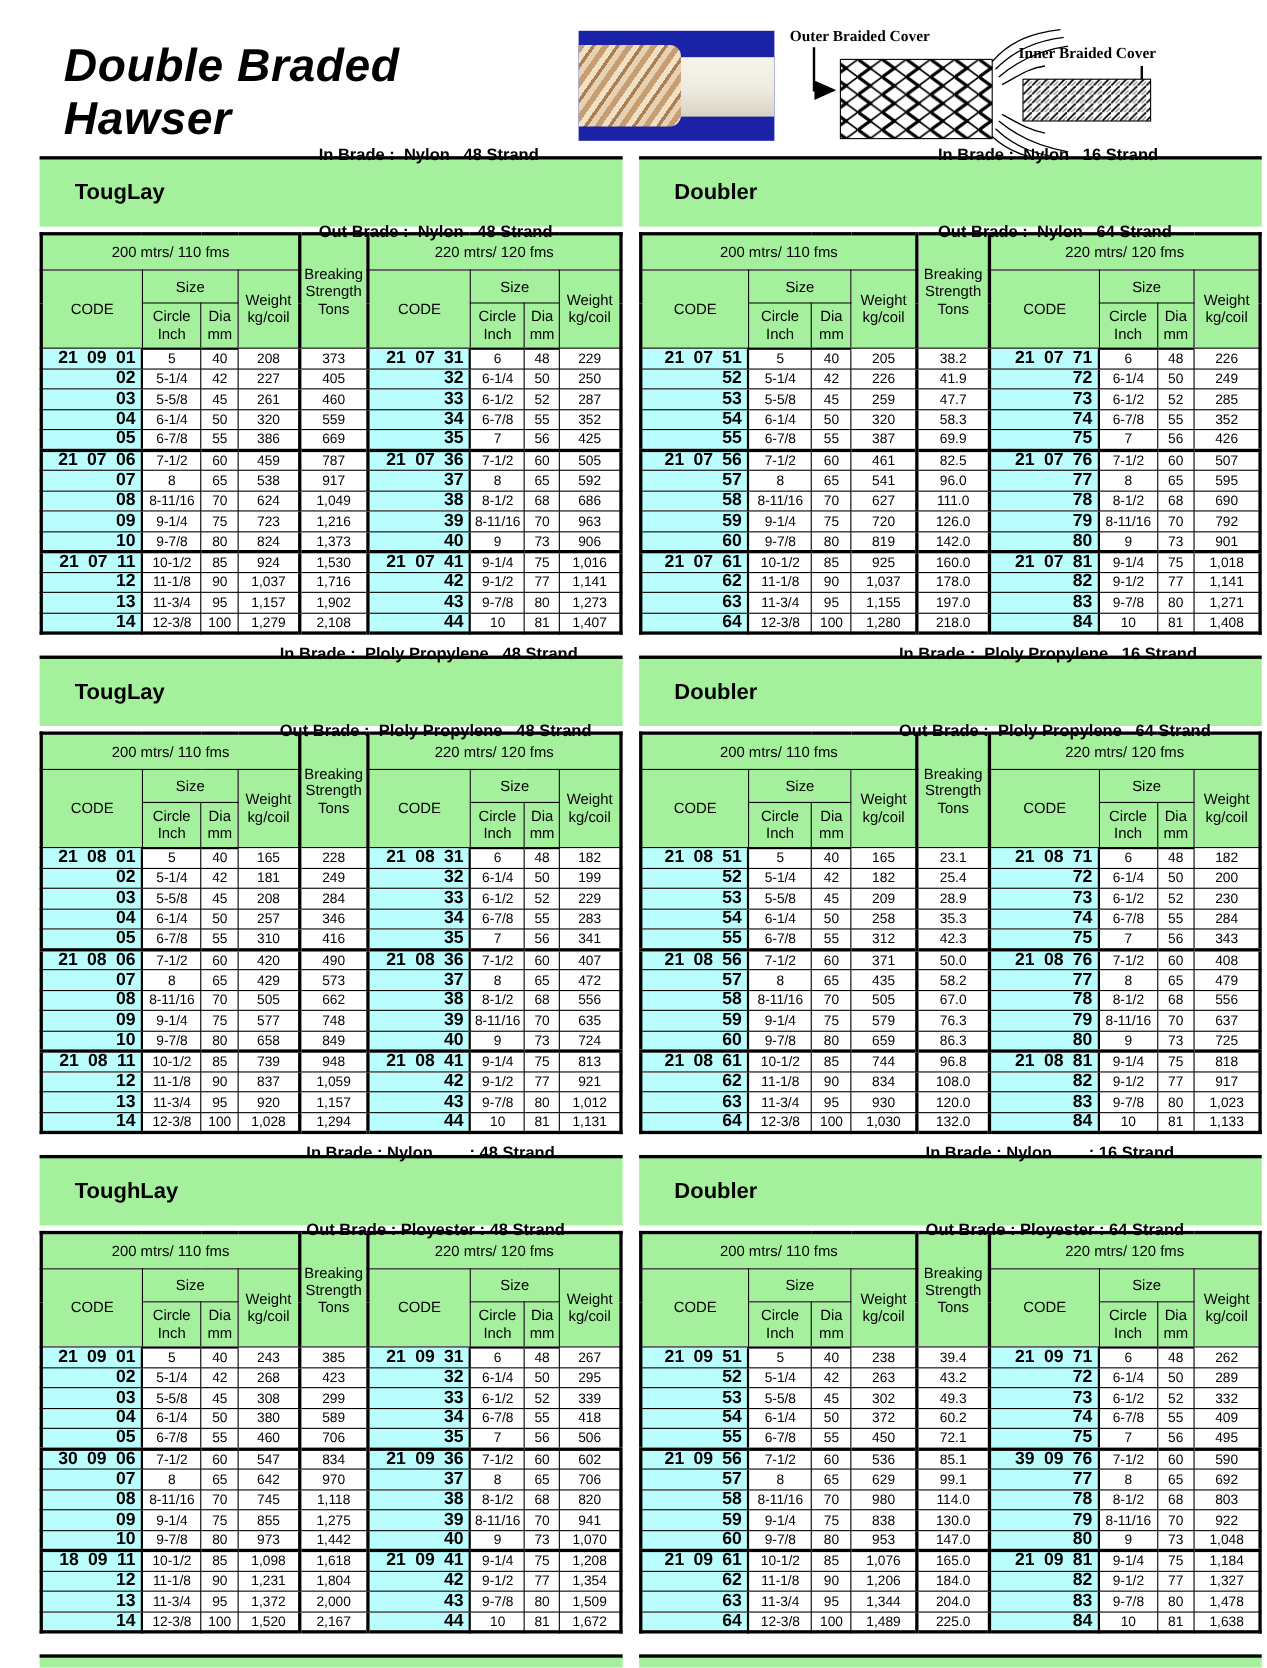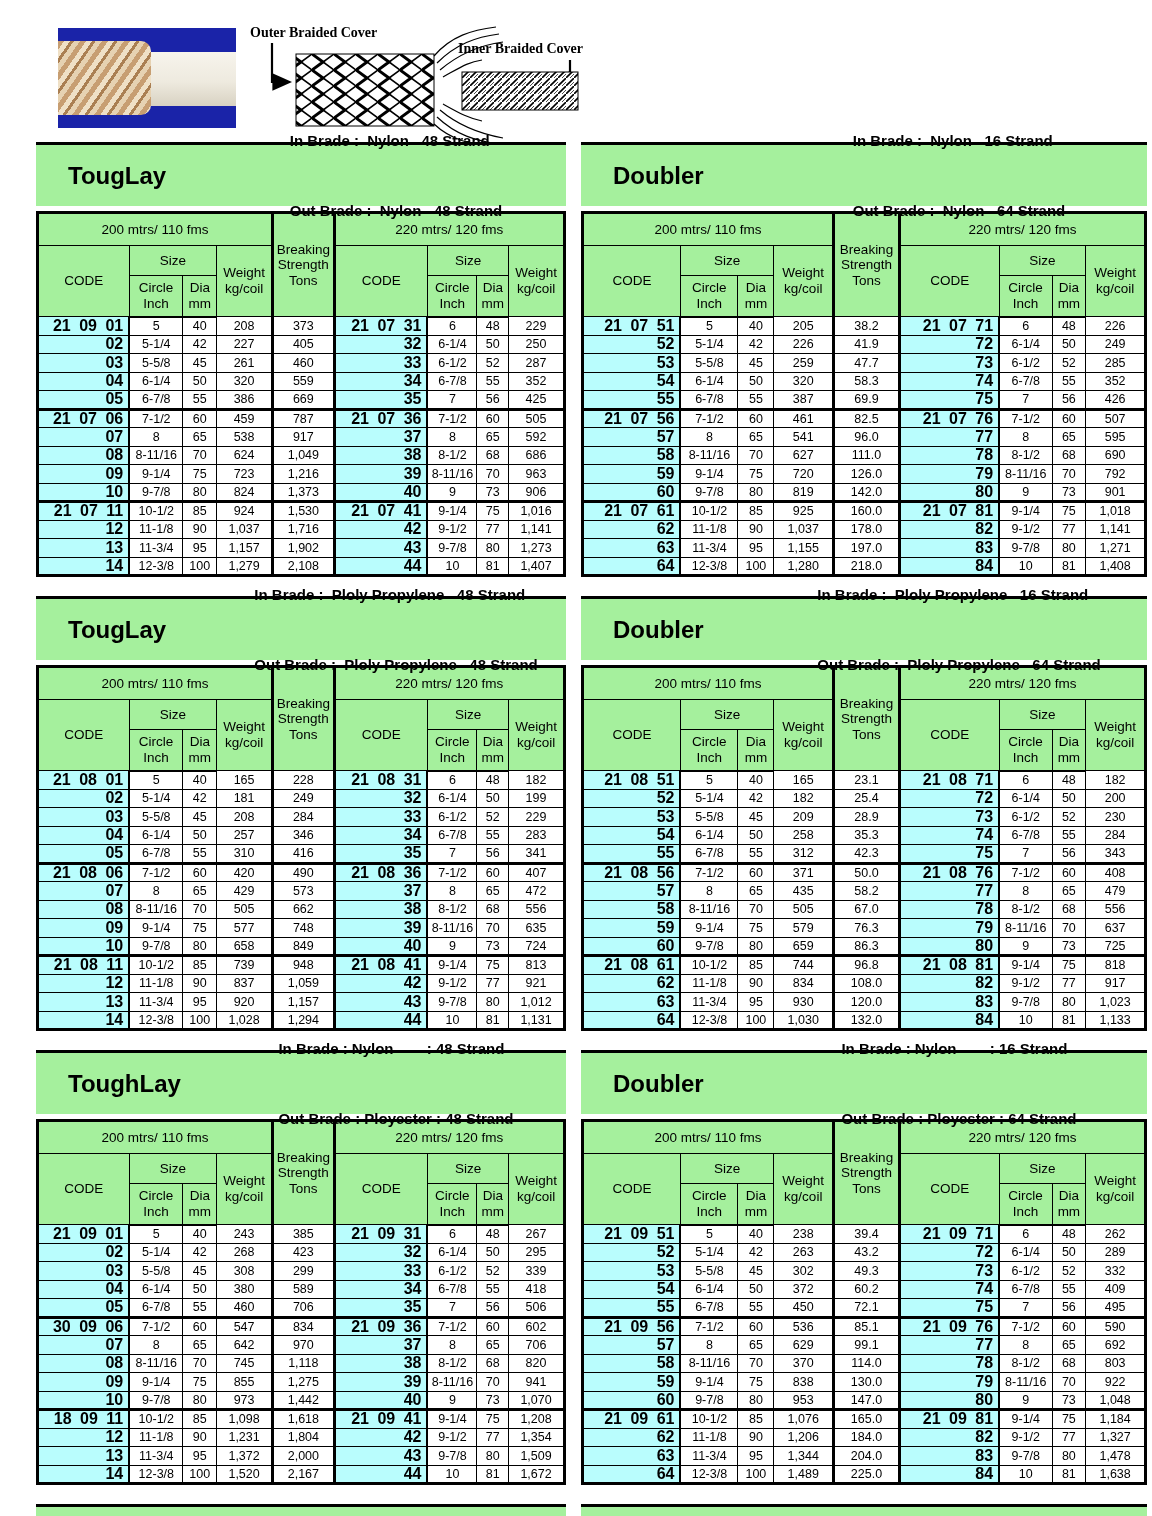--- a/index.html
+++ b/index.html
@@ -34,21 +34,21 @@
   
   #tables-grid{
     display:grid; grid-template-columns:530px 566px; column-gap:15px; row-gap:19px;
     margin:14px 0 0 36px;
   }
   .ptable{ width:100%; }
   .green-head{
     border-top:3px solid #000; background:var(--green); height:64px;
     display:flex; align-items:center; margin-bottom:5px;
   }
-  .tname{ font-size:24px; font-weight:bold; margin-left:32px; width:158px; flex:none; }
+  .tname{ font-size:20px; font-weight:bold; margin-left:32px; width:158px; flex:none; }
   .tspec{ flex:1; text-align:center; }
   .tspec-inner{ display:inline-block; text-align:left; font-weight:bold; font-size:15px;
     line-height:1.55; white-space:pre; }
   .ptable table{ border-collapse:collapse; table-layout:fixed; width:100%; border:3px solid #000; }
   .ptable th,.ptable td{ border:1px solid #000; padding:0; overflow:hidden; }
   .ptable thead th{ background:var(--green); font-weight:normal; font-size:13.5px; line-height:1.15; }
   .span-row th{ height:33px; font-size:15px; }
   th.brk, td.brk{ border-left:3px solid #000; border-right:3px solid #000; }
   .rowB th{ height:30px; }
   .rowC th{ height:41px; }
@@ -61,20 +61,21 @@
   td.brk{ background:#fff; }
   tr.gs td{ border-top:3px solid #000; }
   
   #strips{ display:grid; grid-template-columns:530px 566px; column-gap:15px; margin:19px 0 0 36px; }
   .strip{ height:22px; background:var(--green); border-top:3px solid #000; }
 </style>
 </head>
 <body>
 
 <div class="page-header">
+  <h1 class="page-title">Double Braded Hawser</h1>
 
   <div class="rope-photo">
     <div class="rope-band"></div>
     <div class="rope-braid"></div>
   </div>
 
   <svg class="braid-diagram" viewBox="0 0 352 126">
     <defs>
       <marker id="ah" markerWidth="9" markerHeight="8" refX="8" refY="4" orient="auto">
         <path d="M0,0 L9,4 L0,8 z" fill="#000"></path>
@@ -1350,41 +1351,41 @@
             <td class="val">7</td>
             <td class="val">56</td>
             <td class="val">495</td>
           </tr>
           <tr class="gs">
             <td class="code">21 09 56</td>
             <td class="val">7-1/2</td>
             <td class="val">60</td>
             <td class="val">536</td>
             <td class="brk">85.1</td>
-            <td class="code">21 09 76</td>
+            <td class="code">39 09 76</td>
             <td class="val">7-1/2</td>
             <td class="val">60</td>
             <td class="val">590</td>
           </tr>
           <tr>
             <td class="code">57</td>
             <td class="val">8</td>
             <td class="val">65</td>
             <td class="val">629</td>
             <td class="brk">99.1</td>
             <td class="code">77</td>
             <td class="val">8</td>
             <td class="val">65</td>
             <td class="val">692</td>
           </tr>
           <tr>
             <td class="code">58</td>
             <td class="val">8-11/16</td>
             <td class="val">70</td>
-            <td class="val">370</td>
+            <td class="val">980</td>
             <td class="brk">114.0</td>
             <td class="code">78</td>
             <td class="val">8-1/2</td>
             <td class="val">68</td>
             <td class="val">803</td>
           </tr>
           <tr>
             <td class="code">59</td>
             <td class="val">9-1/4</td>
             <td class="val">75</td>

